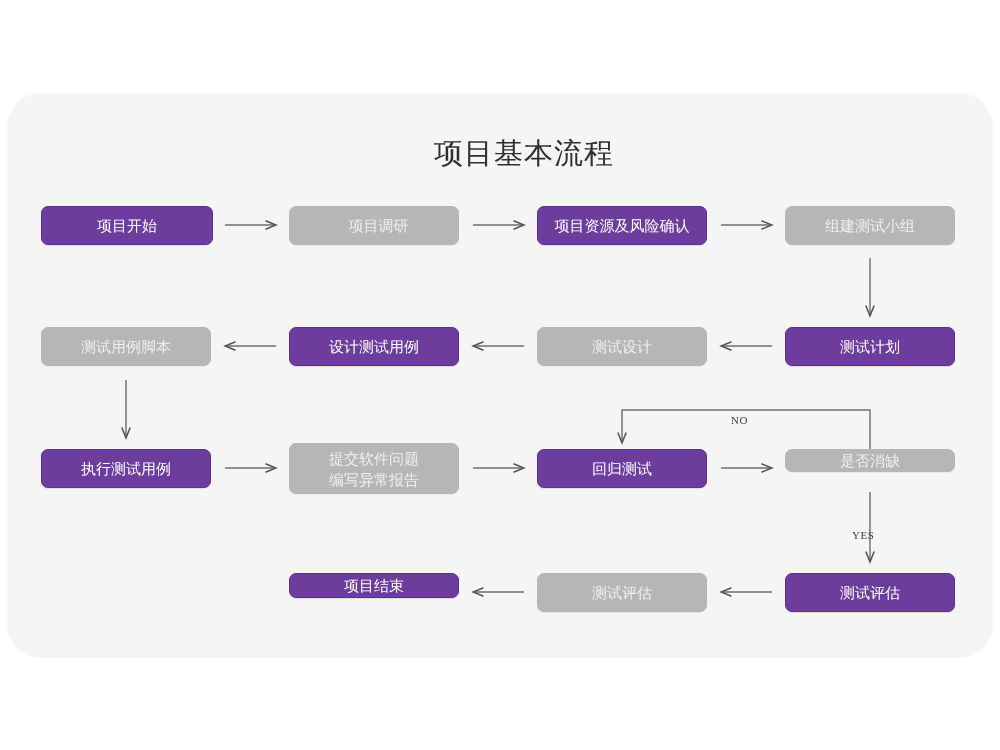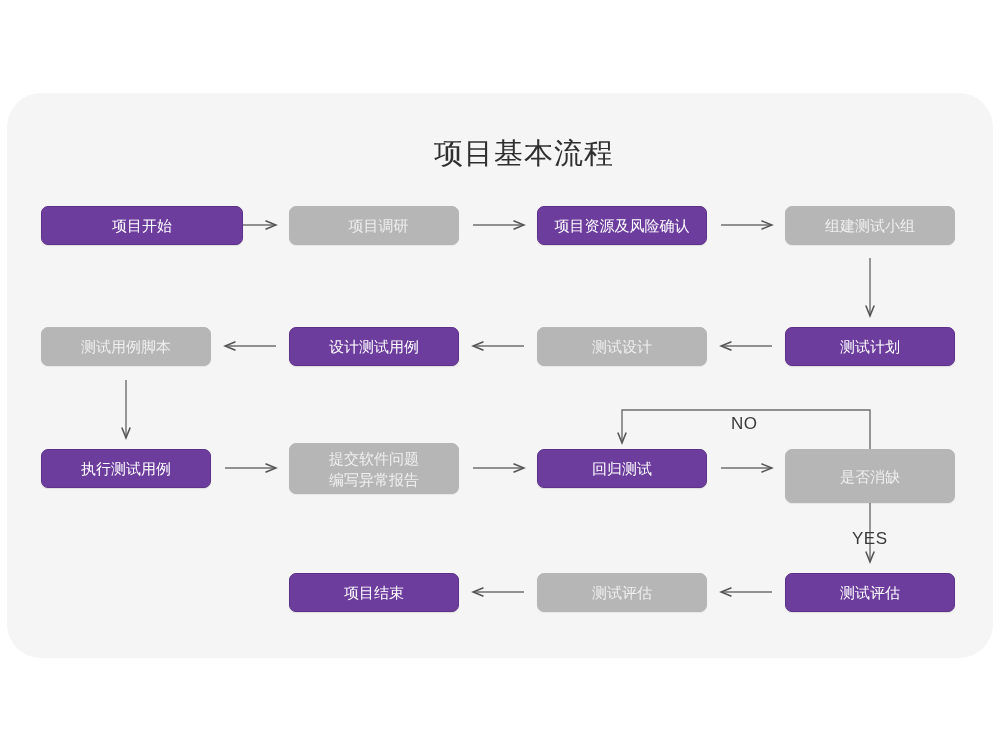--- a/index.html
+++ b/index.html
@@ -67,23 +67,24 @@
   .arrow-layer {
     position: absolute;
     left: 0;
     top: 0;
     width: 1000px;
     height: 750px;
     pointer-events: none;
   }
   .edge-label {
     position: absolute;
-    font-size: 17px;
+    font-size: 11px;
     color: #3a3a3a;
     letter-spacing: 0.5px;
+    font-family: Liberation Serif, serif;
   }
 </style>
 </head>
 <body>
 
 <div id="canvas">
 
   <div id="panel"></div>
 
   <div id="title">项目基本流程</div>
@@ -115,36 +116,36 @@
 
       <path d="M870,449 L870,410 L622,410 L622,443"></path>
 
       <line x1="870" y1="492" x2="870" y2="562"></line>
 
       <line x1="772" y1="592" x2="721" y2="592"></line>
       <line x1="524" y1="592" x2="473" y2="592"></line>
     </g>
   </svg>
 
-  <div class="node purple" style="left:41px;top:206px;width:202px;height:39px;">项目开始</div>
+  <div class="node purple" style="left:41px;top:206px;width:172px;height:39px;">项目开始</div>
   <div class="node gray" style="left:289px;top:206px;width:170px;height:39px;padding-left:9px;">项目调研</div>
   <div class="node purple" style="left:537px;top:206px;width:170px;height:39px;">项目资源及风险确认</div>
   <div class="node gray" style="left:785px;top:206px;width:170px;height:39px;">组建测试小组</div>
 
   <div class="node gray" style="left:41px;top:327px;width:170px;height:39px;">测试用例脚本</div>
   <div class="node purple" style="left:289px;top:327px;width:170px;height:39px;">设计测试用例</div>
   <div class="node gray" style="left:537px;top:327px;width:170px;height:39px;">测试设计</div>
   <div class="node purple" style="left:785px;top:327px;width:170px;height:39px;">测试计划</div>
 
   <div class="node purple" style="left:41px;top:449px;width:170px;height:39px;">执行测试用例</div>
   <div class="node purple" style="left:537px;top:449px;width:170px;height:39px;">回归测试</div>
   <div class="node gray" style="left:289px;top:443px;width:170px;height:51px;">提交软件问题
 编写异常报告</div>
-  <div class="node gray" style="left:785px;top:449px;width:170px;height:54px;">是否消缺</div>
+  <div class="node gray" style="left:785px;top:449px;width:170px;height:23px;">是否消缺</div>
 
-  <div class="node purple" style="left:289px;top:573px;width:170px;height:39px;">项目结束</div>
+  <div class="node purple" style="left:289px;top:573px;width:170px;height:25px;">项目结束</div>
   <div class="node gray" style="left:537px;top:573px;width:170px;height:39px;">测试评估</div>
   <div class="node purple" style="left:785px;top:573px;width:170px;height:39px;">测试评估</div>
 
   <div class="edge-label" style="left:731px;top:414px;">NO</div>
   <div class="edge-label" style="left:852px;top:521px;margin-top:8px;">YES</div>
 
 </div>
 
 </body></html>

